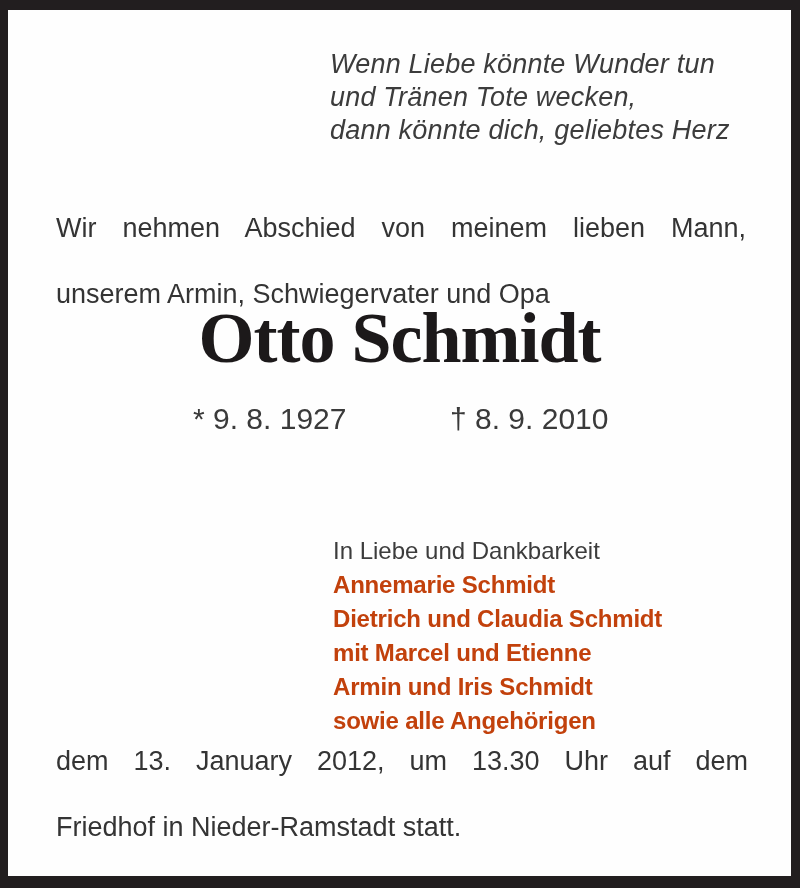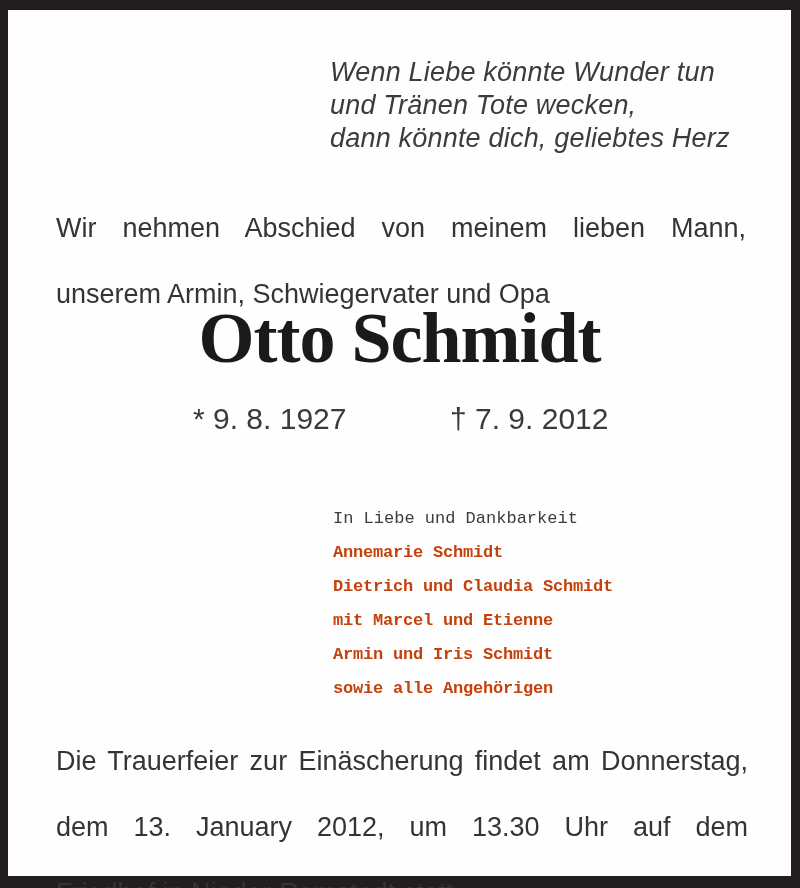--- a/index.html
+++ b/index.html
@@ -18,21 +18,20 @@
   }
   
   .poem {
     position: absolute;
     left: 322px; top: 38px;
     font-style: italic;
     font-size: 27px; line-height: 33px;
     color: #3c3c3c;
     letter-spacing: 0.2px;
     white-space: nowrap;
-    margin-top: 8px;
   }
   
   .intro {
     position: absolute;
     left: 48px; top: 202px;
     width: 690px;
     font-size: 27px; line-height: 33px;
     color: #343434;
   }
   .funeral {
@@ -63,24 +62,23 @@
     left: 0; top: 392px;
     width: 100%; height: 42px;
     font-size: 30px;
     color: #3a3a3a;
   }
   .dates .birth { position: absolute; left: 185px; top: 0; white-space: nowrap; }
   .dates .death { position: absolute; left: 442px; top: 0; white-space: nowrap; }
   
   .closing-block {
     position: absolute;
-    left: 325px; top: 492px;
-    font-size: 17px; line-height: 34px;
+    left: 325px; top: 524px;
+    font-size: 24px; line-height: 34px;
     white-space: nowrap;
-    font-family: Liberation Mono, monospace;
   }
   .closing { color: #3c3c3c; font-weight: normal; }
   .mourner {
     font-weight: bold;
     color: #c2410c;
     letter-spacing: -0.2px;
   }
 </style>
 </head>
 <body>
@@ -95,31 +93,30 @@
 
   <div class="intro">
     <div class="jline">Wir nehmen Abschied von meinem lieben Mann,</div>
     <div class="plain">unserem Armin, Schwiegervater und Opa</div>
   </div>
 
   <div class="name">Otto Schmidt</div>
 
   <div class="dates">
     <span class="birth">* 9. 8. 1927</span>
-    <span class="death">† 7. 9. 2012</span>
+    <span class="death">† 8. 9. 2010</span>
   </div>
 
   <div class="closing-block">
     <div class="closing">In Liebe und Dankbarkeit</div>
     <div class="mourner">Annemarie Schmidt</div>
     <div class="mourner">Dietrich und Claudia Schmidt</div>
     <div class="mourner">mit Marcel und Etienne</div>
     <div class="mourner">Armin und Iris Schmidt</div>
     <div class="mourner">sowie alle Angehörigen</div>
   </div>
 
   <div class="funeral">
-    <div class="jline">Die Trauerfeier zur Einäscherung findet am Donnerstag,</div>
     <div class="jline">dem 13. January 2012, um 13.30 Uhr auf dem</div>
     <div class="plain">Friedhof in Nieder-Ramstadt statt.</div>
   </div>
 
 </div>
 
 </body></html>

